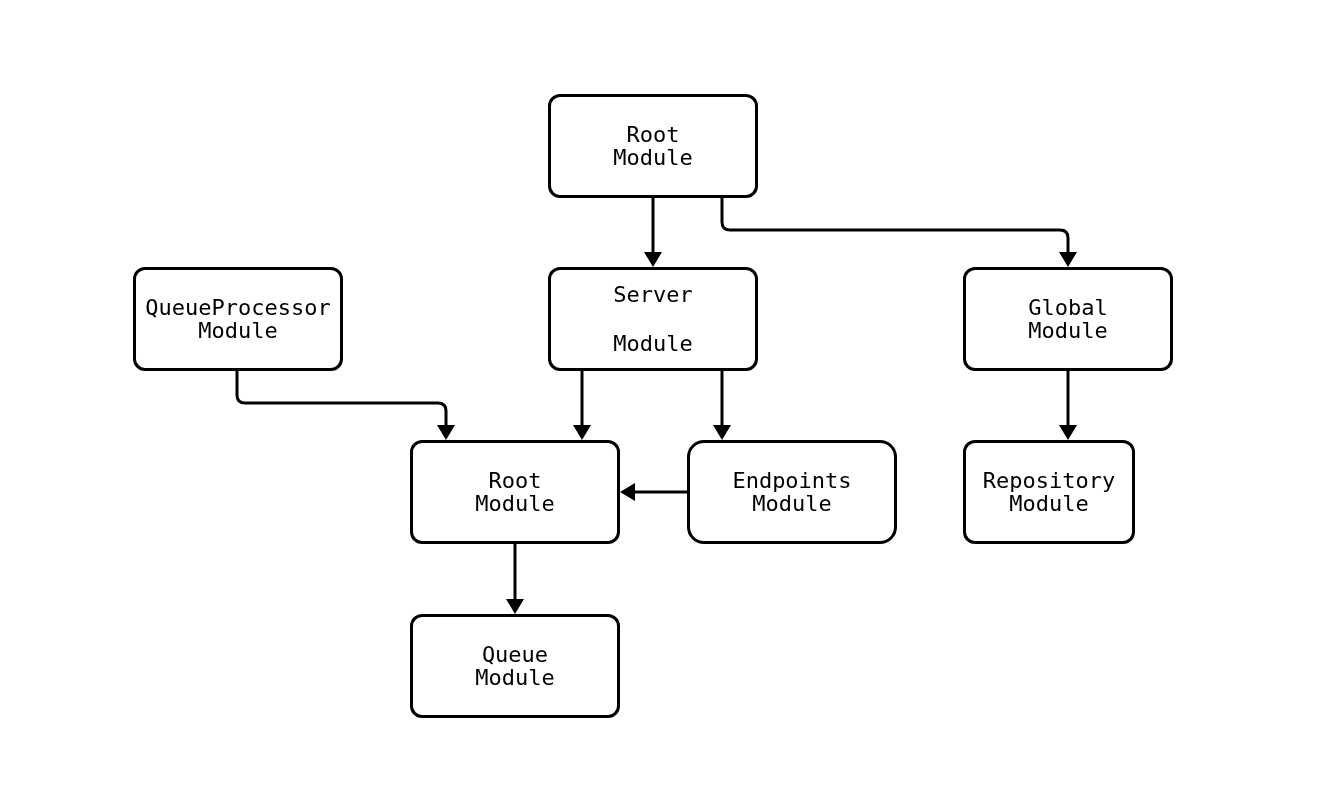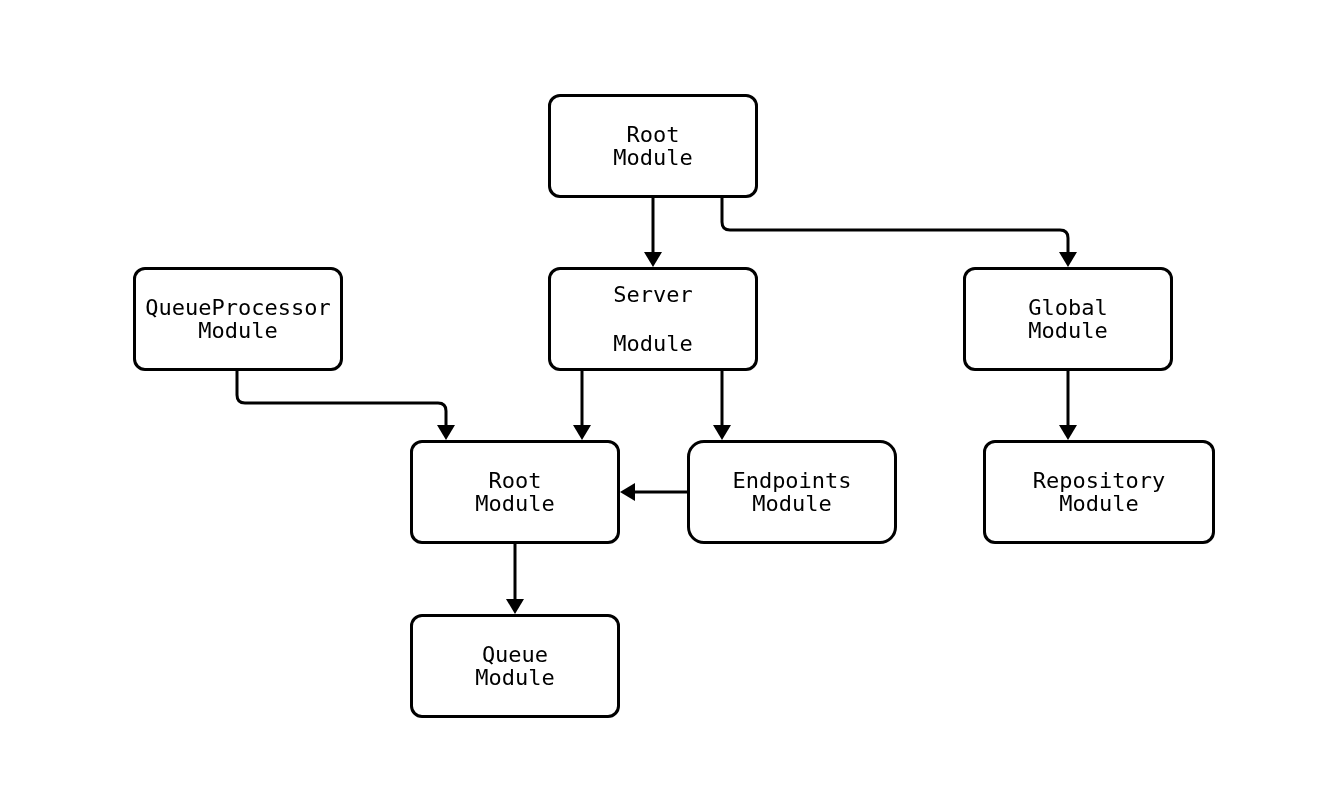--- a/index.html
+++ b/index.html
@@ -100,21 +100,21 @@
   <div class="node" title="Core Module" style="left: 410px; top: 440px; width: 210px; height: 104px;">
     <span class="node-line">Root</span>
     <span class="node-line">Module</span>
   </div>
 
   <div class="node" title="Endpoints Module" style="left: 687px; top: 440px; width: 210px; height: 104px; border-radius: 17px;">
     <span class="node-line">Endpoints</span>
     <span class="node-line">Module</span>
   </div>
 
-  <div class="node" title="Repository Module" style="left: 963px; top: 440px; width: 232px; height: 104px; margin-left: 20px;">
+  <div class="node" title="Repository Module" style="left: 963px; top: 440px; width: 172px; height: 104px;">
     <span class="node-line">Repository</span>
     <span class="node-line">Module</span>
   </div>
 
   <div class="node" title="Queue Module" style="left: 410px; top: 614px; width: 210px; height: 104px; align-items: center;">
     <span class="node-line">Queue</span>
     <span class="node-line">Module</span>
   </div>
 
 </div>

